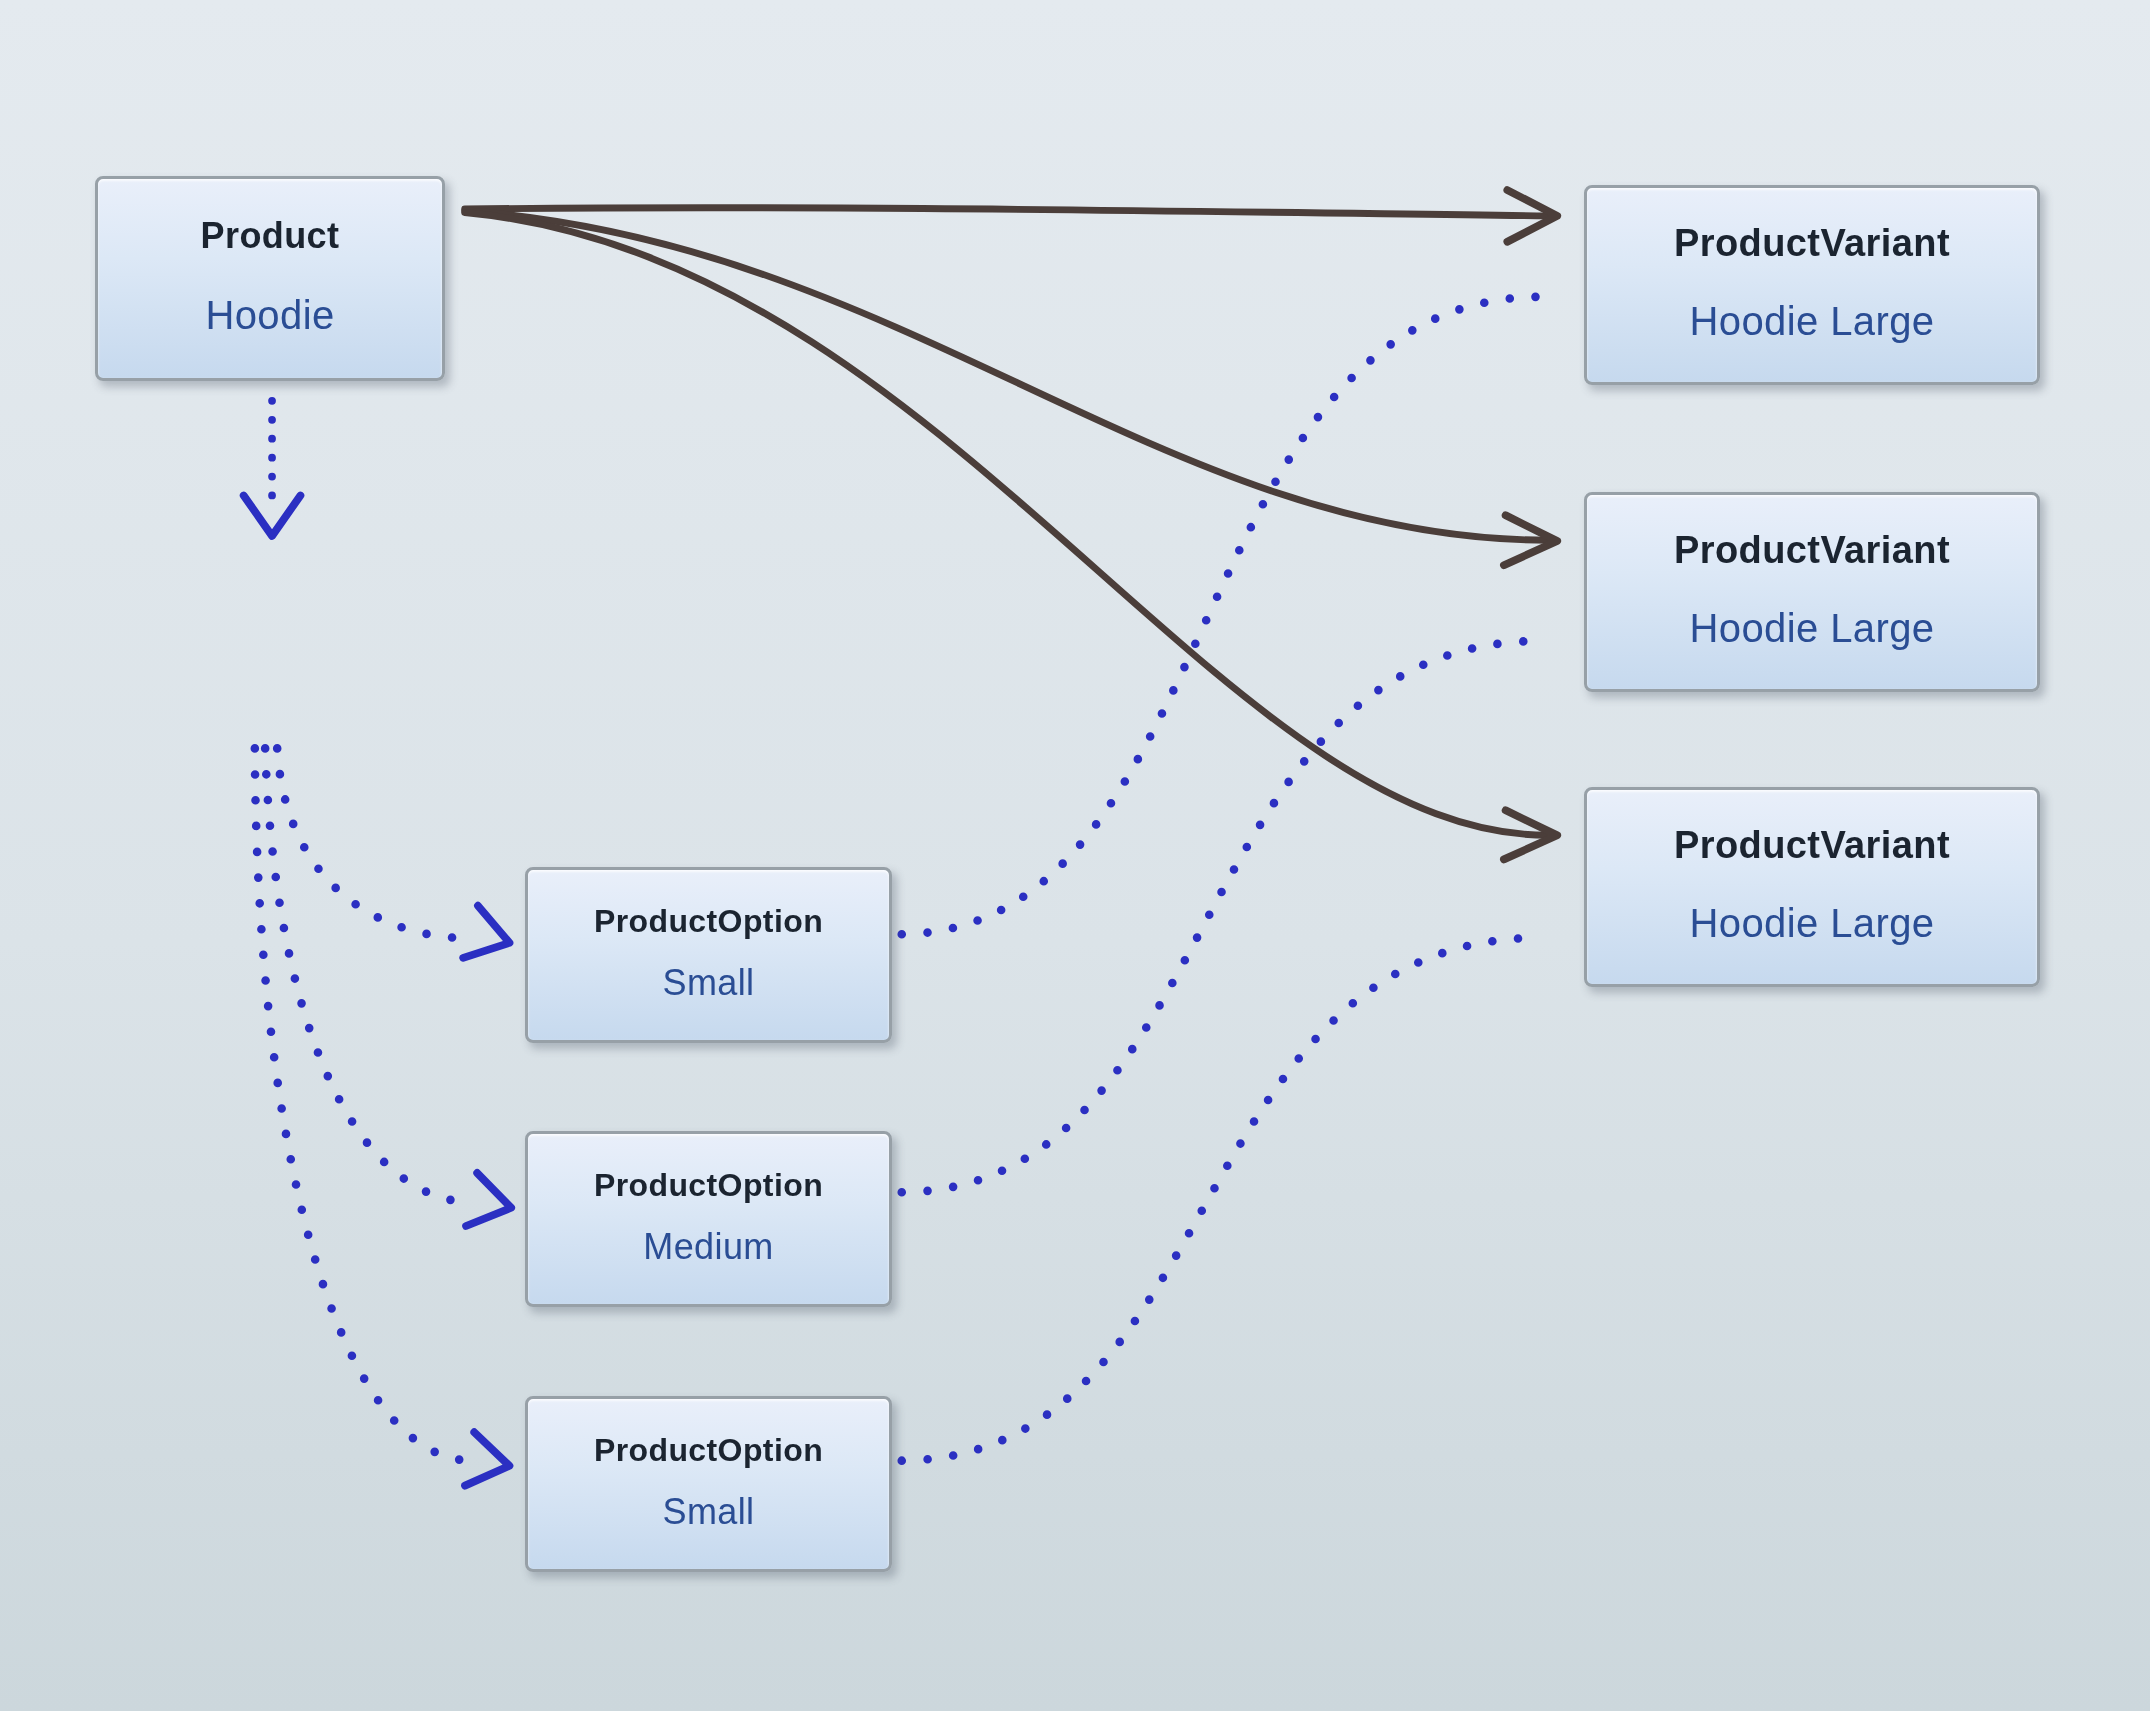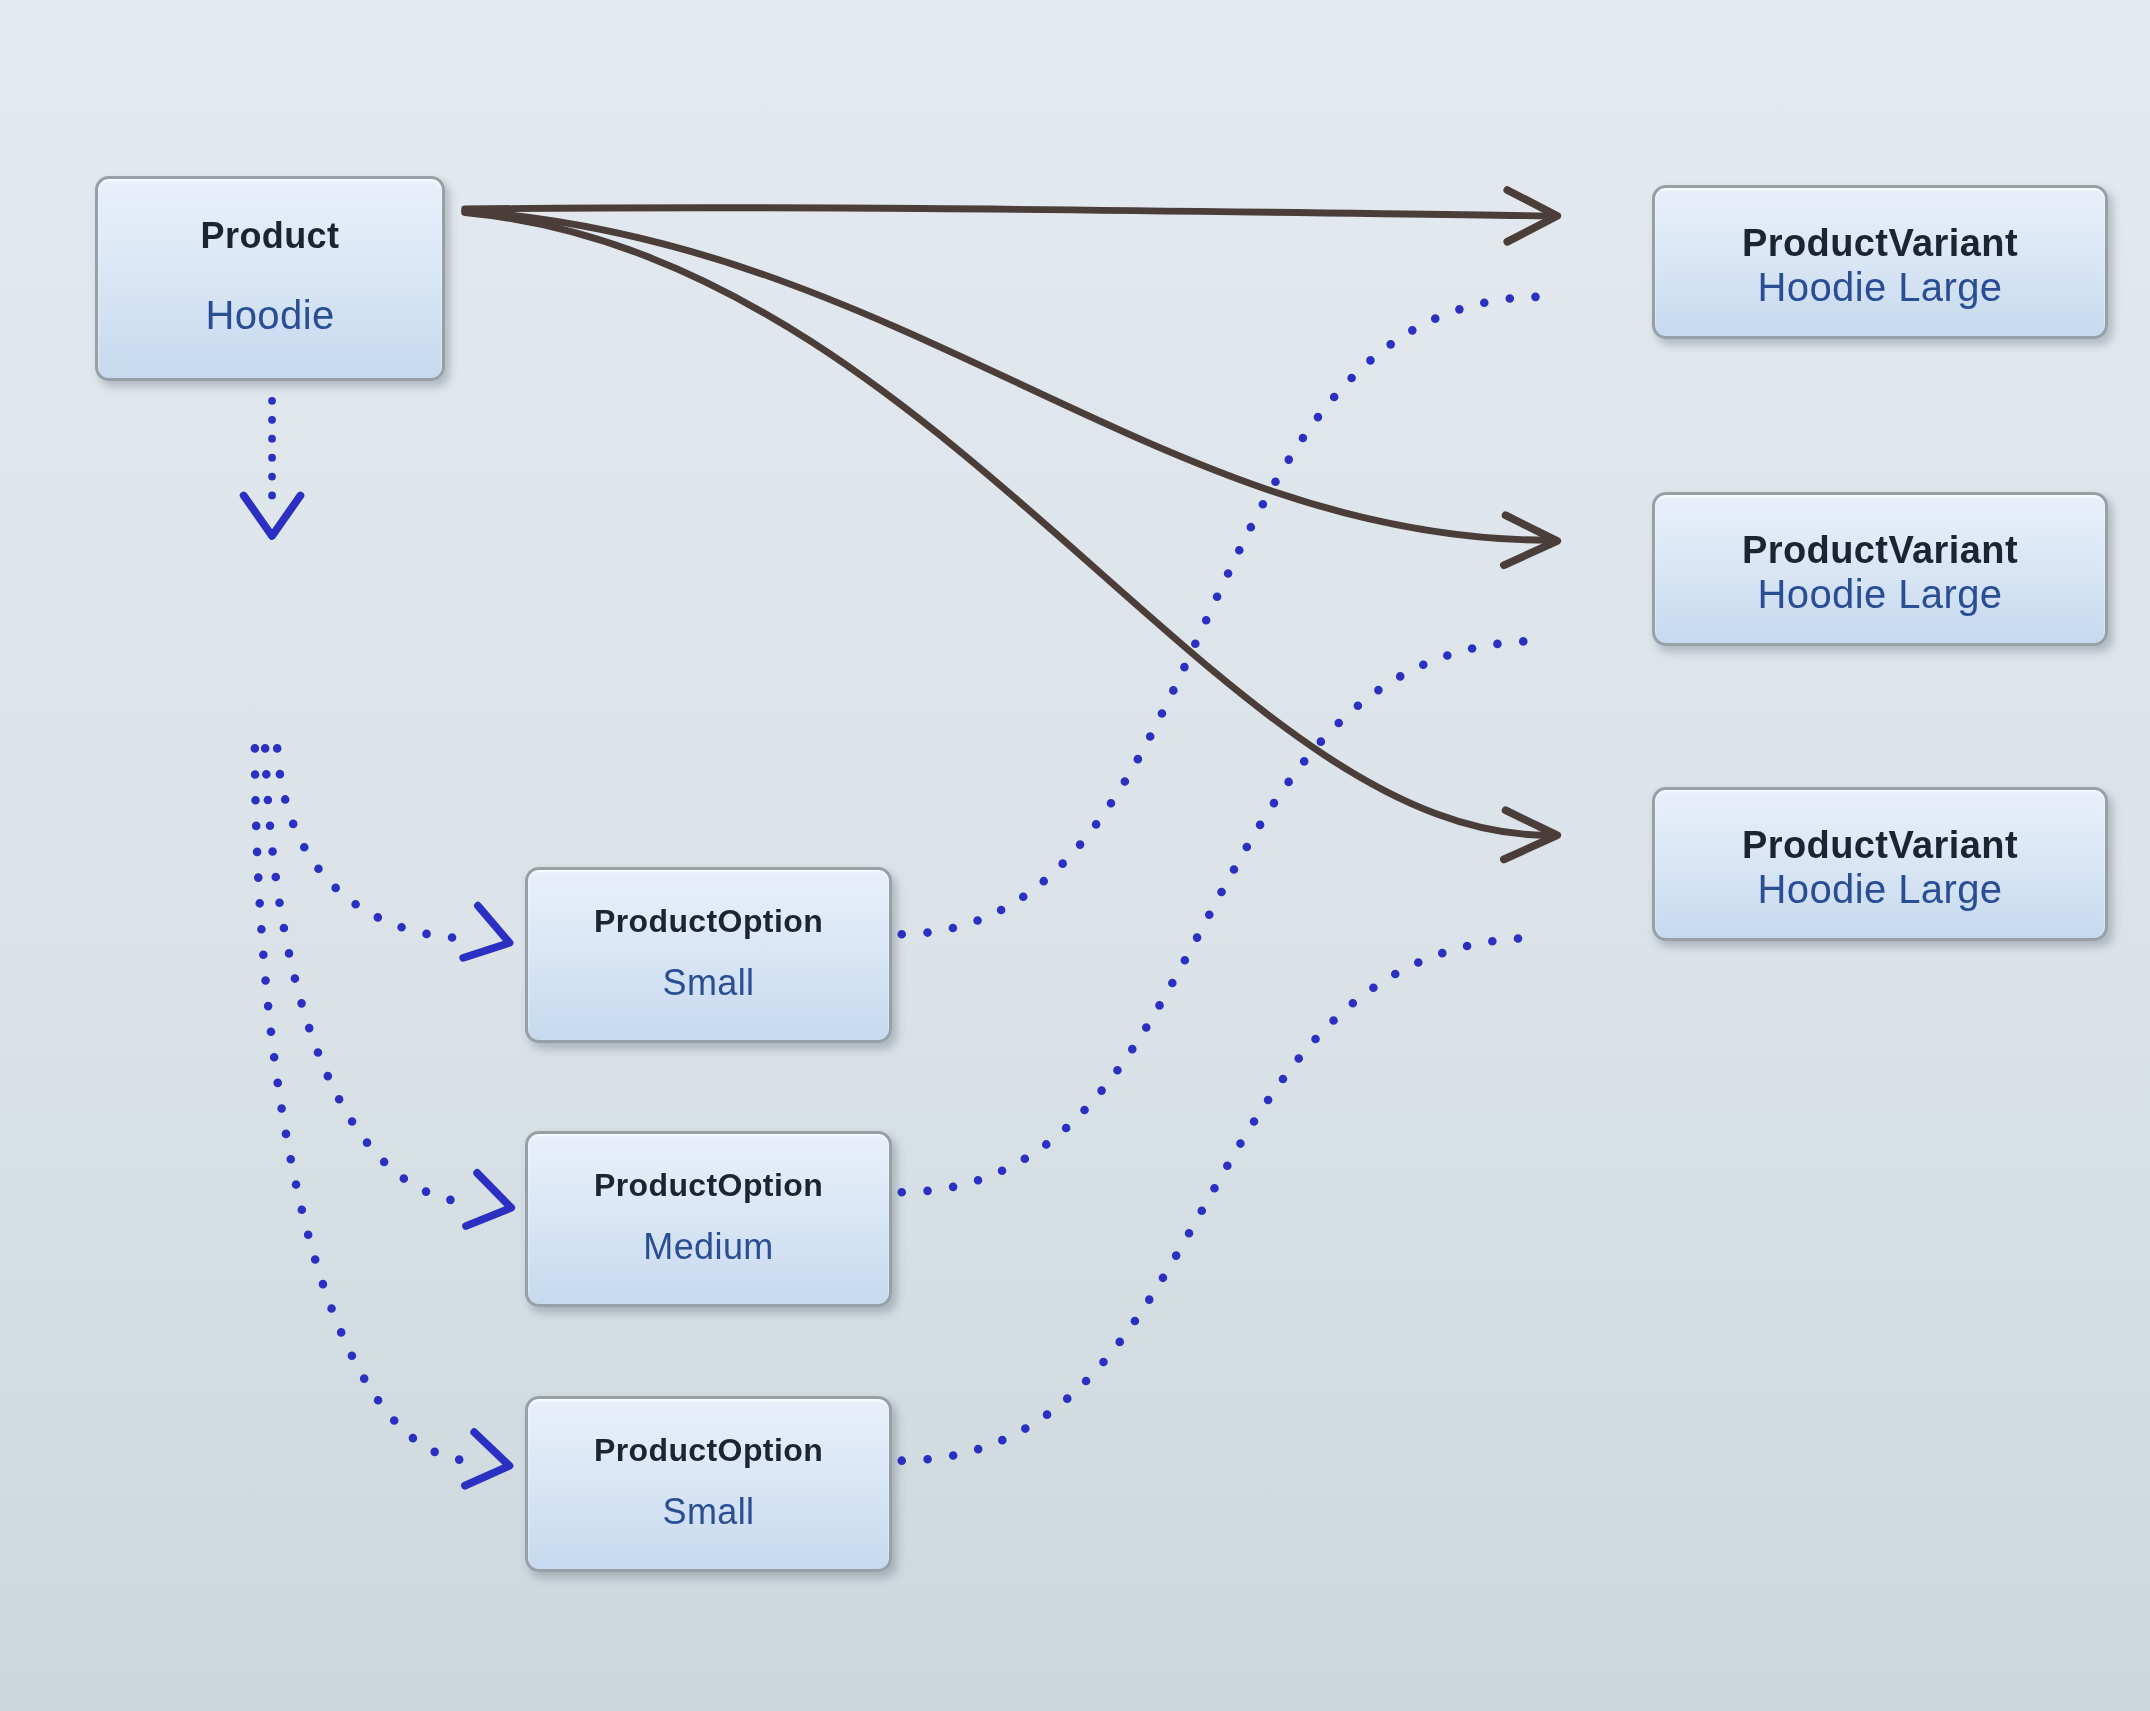--- a/index.html
+++ b/index.html
@@ -13,21 +13,21 @@
   .edges{position:absolute;left:0;top:0;width:100%;height:100%;}
   .edge-solid{stroke:var(--solid-color,#4b3e3a);stroke-width:8;fill:none;stroke-linecap:round;}
   .edge-solid-head{stroke:var(--solid-color,#4b3e3a);stroke-width:9;fill:none;stroke-linecap:round;stroke-linejoin:round;}
   .edge-dotted{stroke:var(--dotted-color,#2b2fc2);stroke-width:10;fill:none;stroke-linecap:round;stroke-dasharray:0 30;}
   .edge-dotted-short{stroke:var(--dotted-color,#2b2fc2);stroke-width:9;fill:none;stroke-linecap:round;stroke-dasharray:0 22;}
   .edge-dotted-head{stroke:var(--dotted-color,#2b2fc2);stroke-width:9;fill:none;stroke-linecap:round;stroke-linejoin:round;}
   .node{
     position:absolute;
     box-sizing:border-box;
     border:3.4px solid var(--node-border,#97a0a7);
-    border-radius:14px;
+    border-radius:8px;
     background:linear-gradient(180deg,var(--node-top,#e9effa) 0%,#dce8f6 40%,var(--node-bottom,#c6d9ee) 100%);
     box-shadow:4.3px 5.2px 8.6px rgba(70,80,95,.30), inset 0 1.7px 2.6px rgba(255,255,255,.85);
     display:flex;flex-direction:column;align-items:center;justify-content:space-between;
     text-align:center;
   }
   .node .title{font-weight:bold;color:var(--title-color,#1b2430);letter-spacing:0.4px;}
   .node .value{font-weight:normal;color:var(--value-color,#2a4d94);letter-spacing:0.4px;}
 
   .n-product{left:95px;top:176px;width:350px;height:205px;padding:36px 8.6px 40px;}
   .n-product .title{font-size:36px;}
@@ -37,21 +37,21 @@
   .n-group .title{font-size:32px;}
   .n-group .value{font-size:34px;}
 
   .n-opt{left:525px;width:367px;height:176px;padding:33px 6.9px 36px;}
   .n-opt .title{font-size:32px;}
   .n-opt .value{font-size:36px;}
   .n-opt-small{top:867px;}
   .n-opt-medium{top:1131px;}
   .n-opt-large{top:1396px;}
 
-  .n-var{left:1652px;width:456px;height:154px;padding:34px 6.9px 38px;}
+  .n-var{left:1584px;width:456px;height:200px;padding:34px 6.9px 38px;}
   .n-var .title{font-size:38px;}
   .n-var .value{font-size:40px;}
   .n-var-small{top:185px;}
   .n-var-medium{top:492px;}
   .n-var-large{top:787px;}
 </style>
 </head>
 <body>
 
 <div class="canvas">

